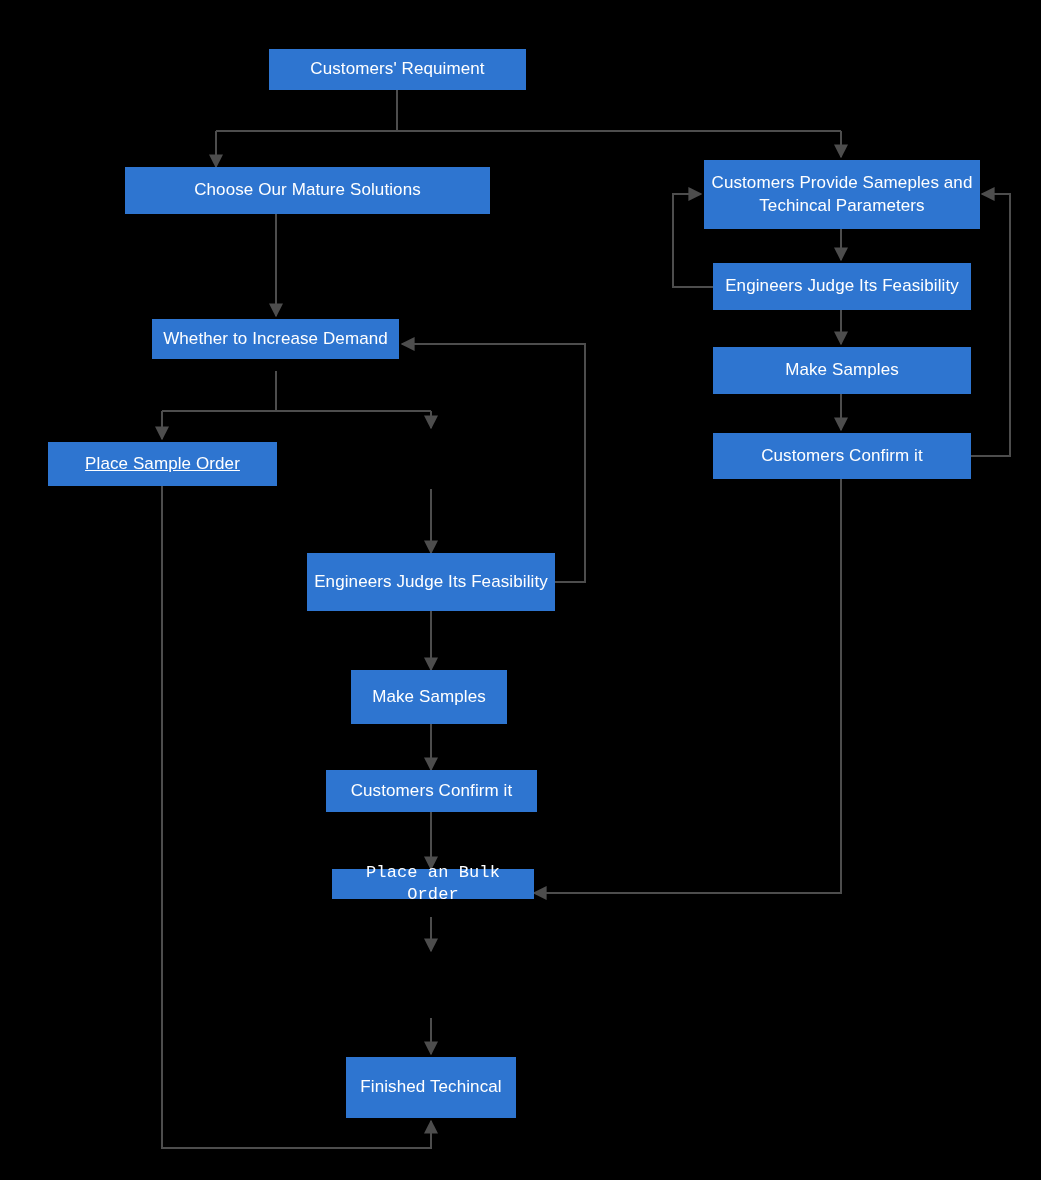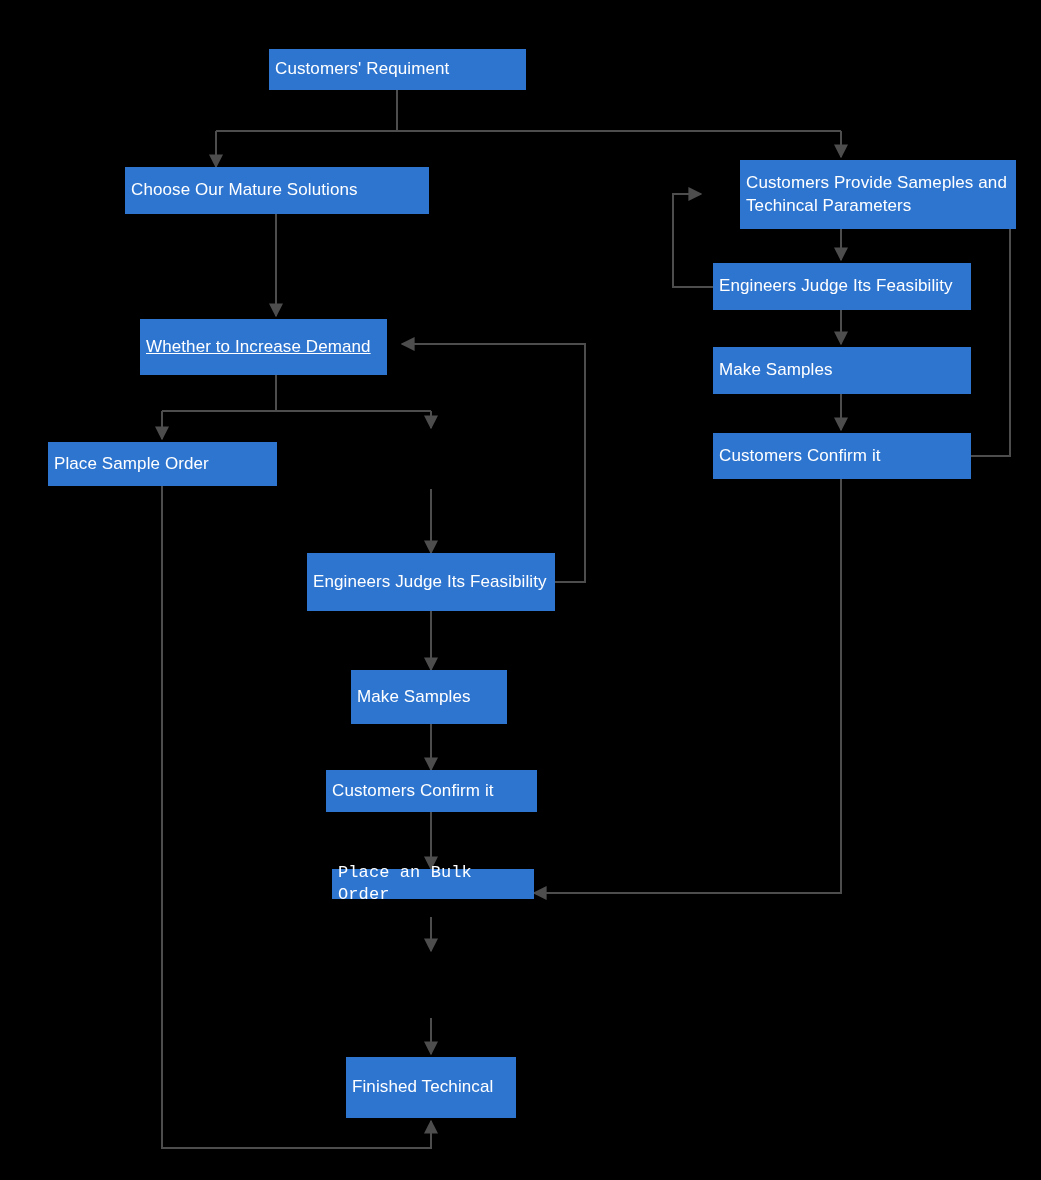--- a/index.html
+++ b/index.html
@@ -22,21 +22,21 @@
     width: 1041px;
     height: 1180px;
     pointer-events: none;
   }
   .node {
     position: absolute;
     box-sizing: border-box;
     display: flex;
     align-items: center;
     justify-content: center;
-    text-align: left;
+    text-align: center;
     color: #ffffff;
     font-size: 17px;
     line-height: 1.32;
     letter-spacing: 0.1px;
     padding: 2px 6px;
     background: #2E75D0;
   }
   .node span { display: block; width: 100%; }
 </style>
 </head>
@@ -93,45 +93,45 @@
       <path d="M 431 1018 L 431 1054" marker-end="url(#arrow)"></path>
 
       <path d="M 162 486 L 162 1148 L 431 1148 L 431 1121" marker-end="url(#arrow)"></path>
     </g>
   </svg>
 
   <div class="node" style="left:269px; top:49px; width:257px; height:41px;">
     <span>Customers' Requiment</span>
   </div>
 
-  <div class="node" style="left:125px; top:167px; width:304px; height:47px;">
+  <div class="node" style="left:125px; top:167px; width:365px; height:47px;">
     <span>Choose Our Mature Solutions</span>
   </div>
 
-  <div class="node" style="left:704px; top:160px; width:276px; height:69px;margin-left:36px;">
+  <div class="node" style="left:704px; top:160px; width:276px; height:69px;">
     <span>Customers Provide Sameples and Techincal Parameters</span>
   </div>
 
   <div class="node" style="left:713px; top:263px; width:258px; height:47px;">
     <span>Engineers Judge Its Feasibility</span>
   </div>
 
   <div class="node" style="left:713px; top:347px; width:258px; height:47px;">
     <span>Make Samples</span>
   </div>
 
   <div class="node" style="left:713px; top:433px; width:258px; height:46px;">
     <span>Customers Confirm it</span>
   </div>
 
-  <div class="node" style="left:140px; top:319px; width:247px; height:56px;text-decoration:underline;">
+  <div class="node" style="left:152px; top:319px; width:247px; height:40px;">
     <span>Whether to Increase Demand</span>
   </div>
 
-  <div class="node" style="left:48px; top:442px; width:229px; height:44px;">
+  <div class="node" style="left:48px; top:442px; width:229px; height:44px;text-decoration:underline;">
     <span>Place Sample Order</span>
   </div>
 
 
   <div class="node" style="left:307px; top:553px; width:248px; height:58px;">
     <span>Engineers Judge Its Feasibility</span>
   </div>
 
   <div class="node" style="left:351px; top:670px; width:156px; height:54px;">
     <span>Make Samples</span>

